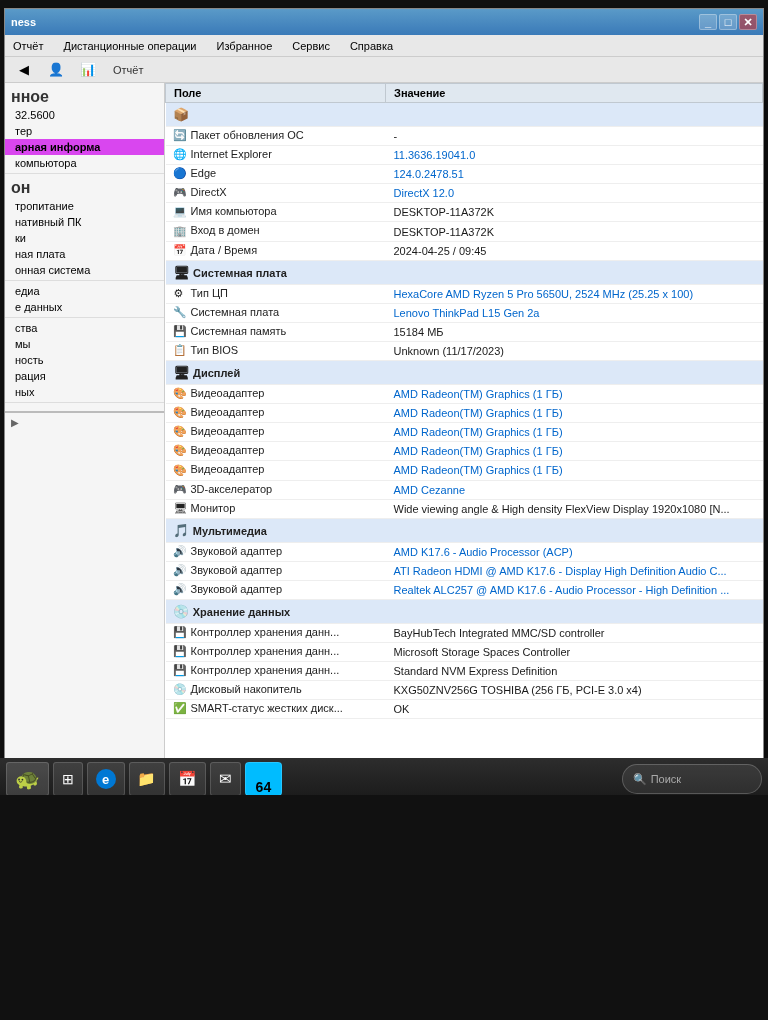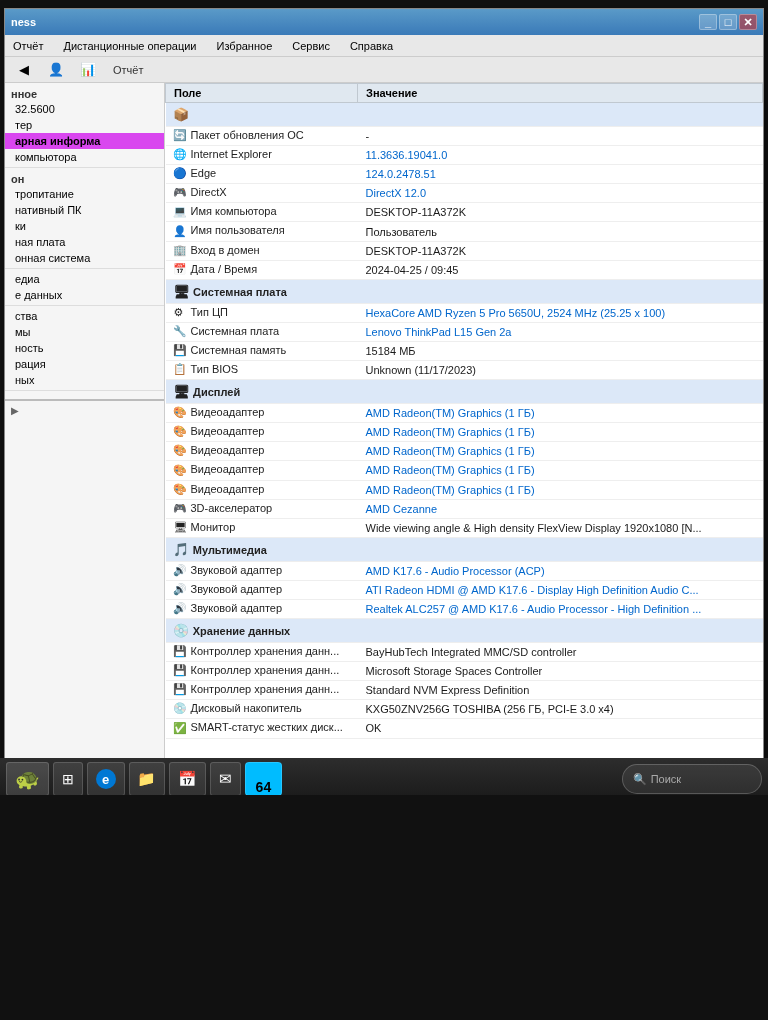--- a/index.html
+++ b/index.html
@@ -79,21 +79,21 @@
       padding: 2px 6px 2px 10px;
       cursor: pointer;
       color: #000;
       white-space: nowrap;
       overflow: hidden;
       text-overflow: ellipsis;
     }
     .sidebar-item.selected { background: #d946ef; font-weight: bold; }
     .sidebar-label {
       font-weight: bold;
-      font-size: 11px;
+      font-size: 16px;
       padding: 3px 6px 1px 6px;
       color: #333;
     }
 
     
     .content-area {
       flex: 1;
       background: #fff;
       overflow-y: auto;
       padding: 0;
@@ -115,21 +115,21 @@
       color: #000;
       position: sticky;
       top: 0;
     }
     .info-table td {
       border-bottom: 1px solid #eee;
       padding: 2px 8px;
       vertical-align: middle;
     }
 
-    .field-col { width: 192px; color: #222; }
+    .field-col { width: 220px; color: #222; }
     .value-col { color: #1a1a1a; }
 
     .section-header td {
       background: #dce8f8;
       font-weight: bold;
       color: #222;
       padding: 4px 8px;
       font-size: 11px;
     }
 
@@ -355,24 +355,20 @@
             </tr>
             <tr>
               <td class="field-col"><span class="icon-small">🎮</span>DirectX</td>
               <td class="value-col" style="color: rgb(0, 102, 204);">DirectX 12.0</td>
             </tr>
             <tr>
               <td class="field-col"><span class="icon-small">💻</span>Имя компьютора</td>
               <td class="value-col">DESKTOP-11A372K</td>
             </tr>
             <tr>
-              <td class="field-col"><span class="icon-small">👤</span>Имя пользователя</td>
-              <td class="value-col">Пользователь</td>
-            </tr>
-            <tr>
               <td class="field-col"><span class="icon-small">🏢</span>Вход в домен</td>
               <td class="value-col">DESKTOP-11A372K</td>
             </tr>
             <tr>
               <td class="field-col"><span class="icon-small">📅</span>Дата / Время</td>
               <td class="value-col">2024-04-25 / 09:45</td>
             </tr>
             <tr class="section-header">
               <td colspan="2"><span style="font-size:13px;">🖥</span> <strong>Системная плата</strong></td>
             </tr>

